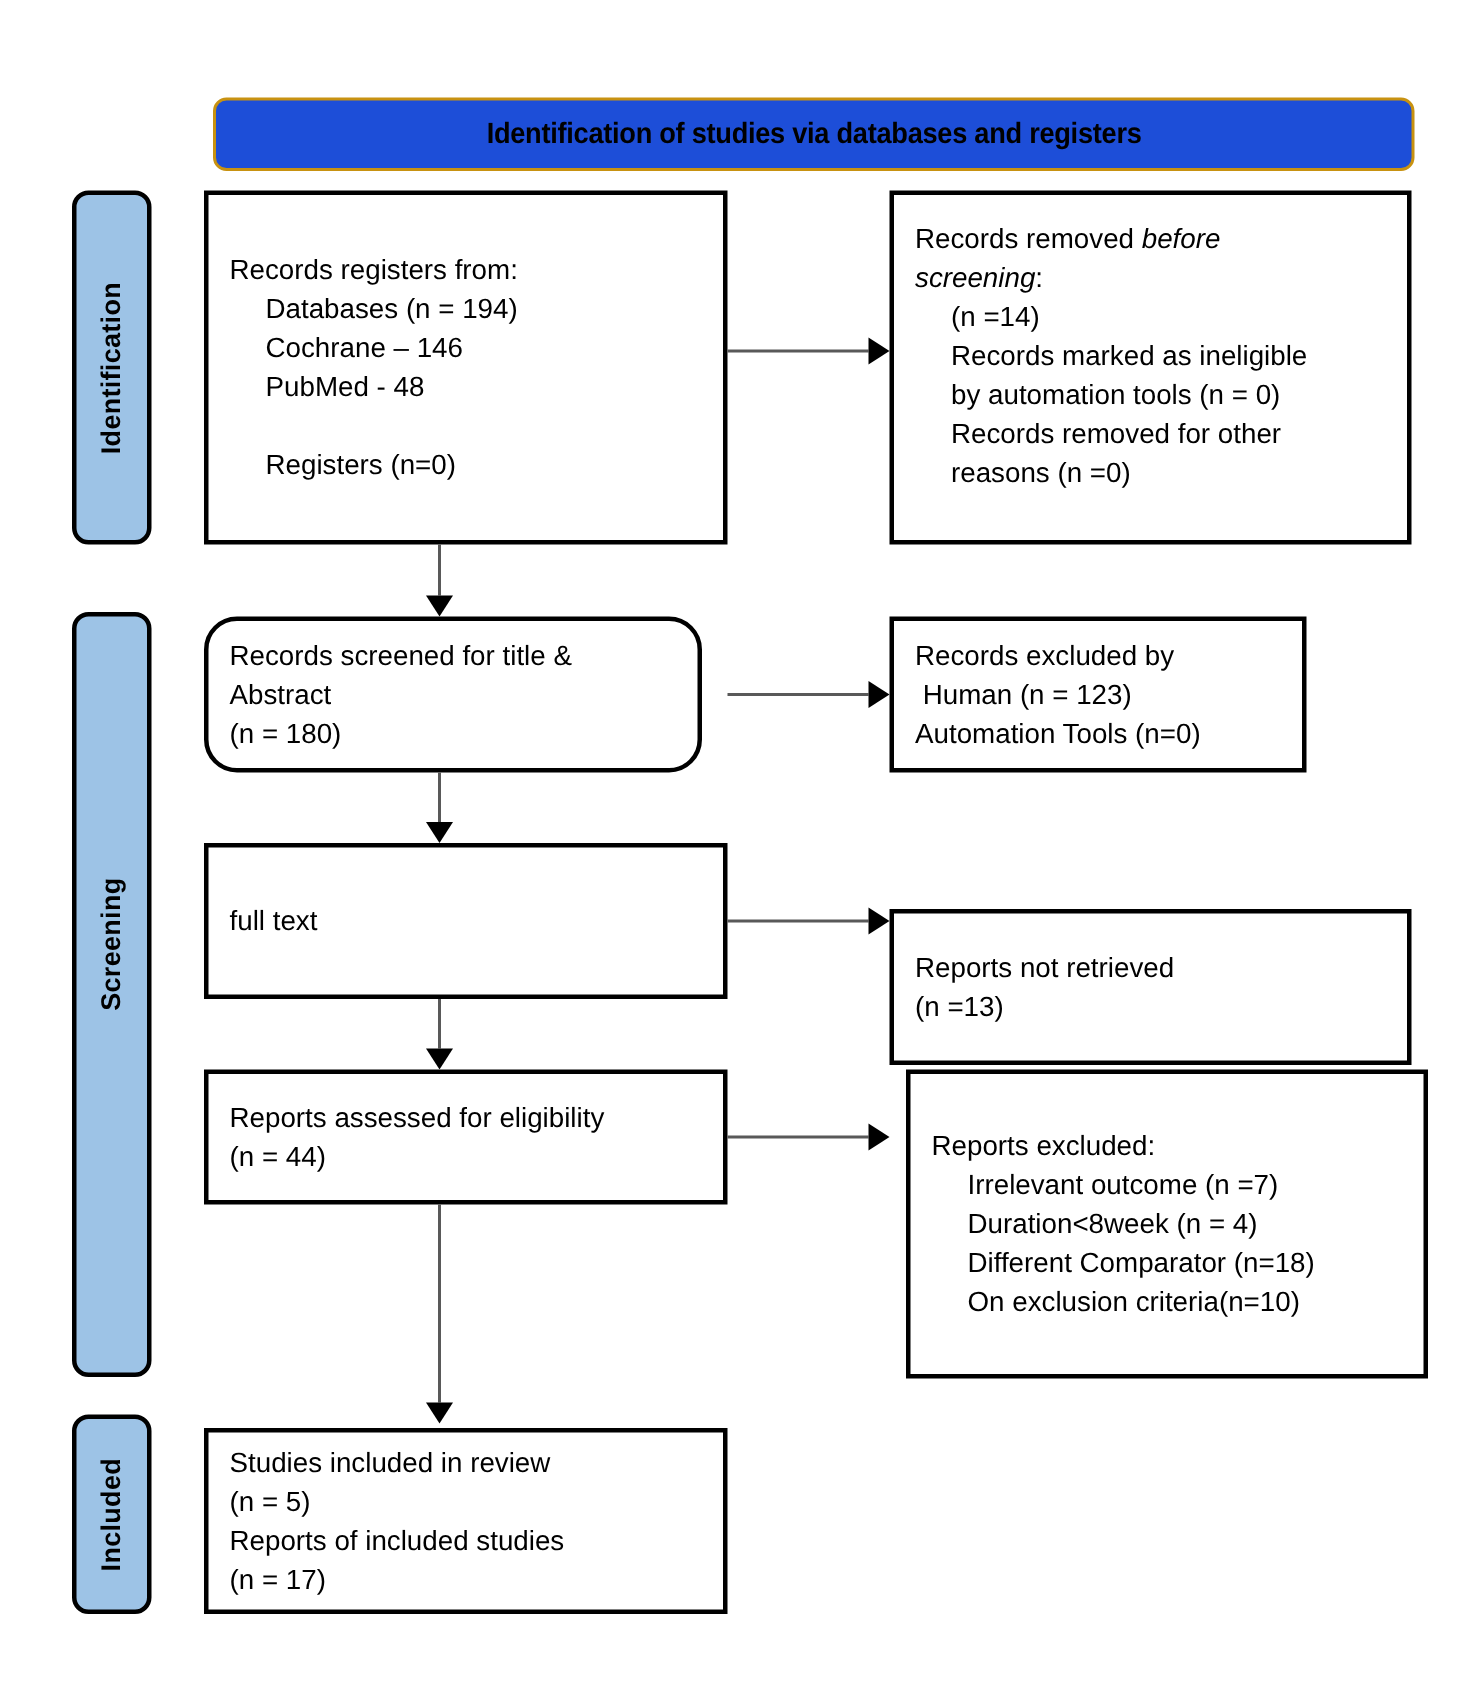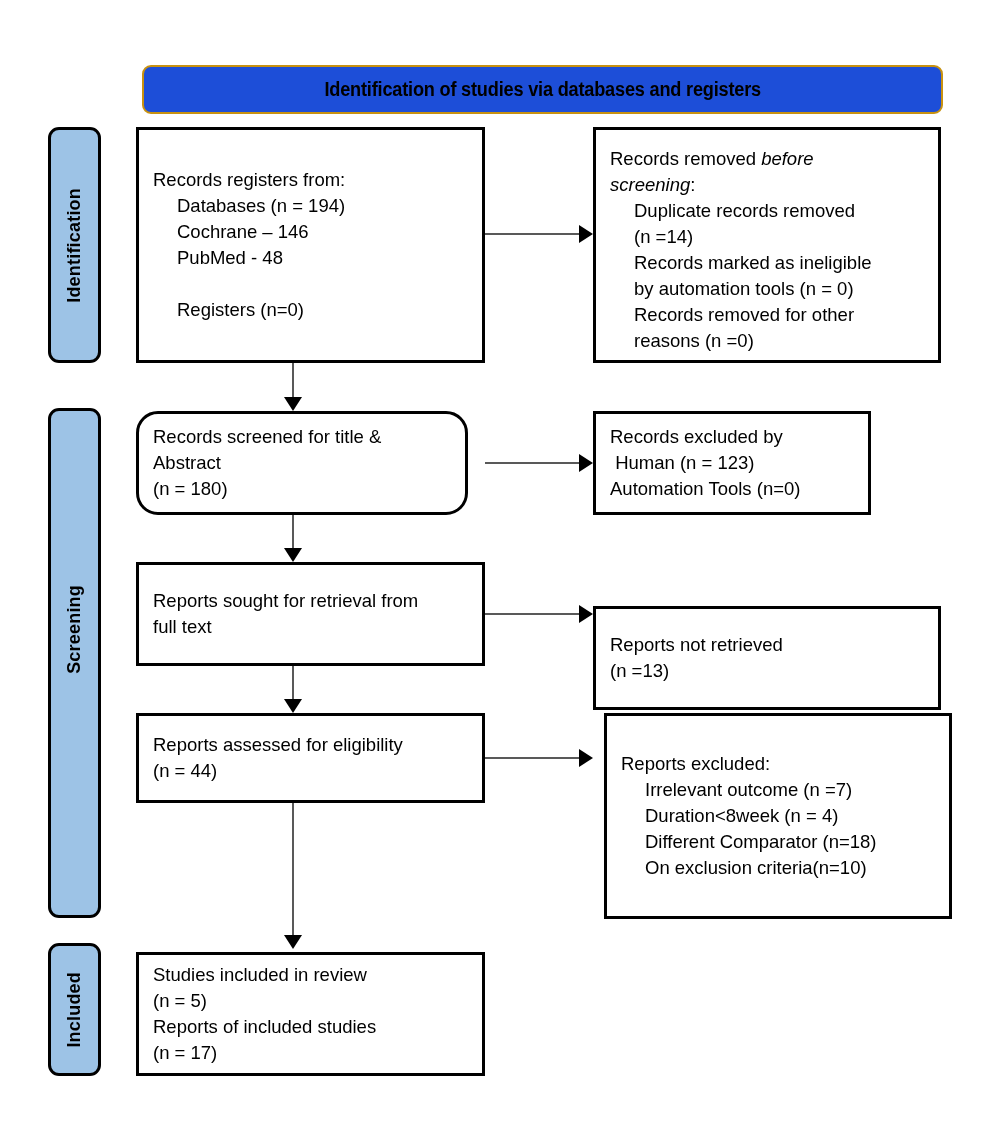--- a/index.html
+++ b/index.html
@@ -160,21 +160,20 @@
     <div class="box-line indent1">Databases (n = 194)</div>
     <div class="box-line indent1">Cochrane – 146</div>
     <div class="box-line indent1">PubMed - 48</div>
     <div class="box-line spacer-line"></div>
     <div class="box-line indent1">Registers (n=0)</div>
   </div>
 
   <div class="box top-align" id="box-removed">
     <div class="box-line"><span>Records removed <em>before</em></span></div>
     <div class="box-line"><span><em>screening</em>:</span></div>
-    <div class="box-line indent1">Duplicate records removed</div>
     <div class="box-line indent1">(n =14)</div>
     <div class="box-line indent1">Records marked as ineligible</div>
     <div class="box-line indent1">by automation tools (n = 0)</div>
     <div class="box-line indent1">Records removed for other</div>
     <div class="box-line indent1">reasons (n =0)</div>
   </div>
 
   <div class="conn h-line" style="left:485px; top:233px; width:94px;"></div>
   <div class="arrow-right" style="left:579px; top:225px;"></div>
 
@@ -193,21 +192,20 @@
     <div class="box-line">Automation Tools (n=0)</div>
   </div>
 
   <div class="conn h-line" style="left:485px; top:462px; width:94px;"></div>
   <div class="arrow-right" style="left:579px; top:454px;"></div>
 
   <div class="conn v-line" style="left:292px; top:515px; width:2px; height:33px;"></div>
   <div class="arrow-down" style="left:284px; top:548px;"></div>
 
   <div class="box" id="box-sought">
-    <div class="box-line">Reports sought for retrieval from</div>
     <div class="box-line">full text</div>
   </div>
 
   <div class="box" id="box-not-retrieved">
     <div class="box-line">Reports not retrieved</div>
     <div class="box-line">(n =13)</div>
   </div>
 
   <div class="conn h-line" style="left:485px; top:613px; width:94px;"></div>
   <div class="arrow-right" style="left:579px; top:605px;"></div>

